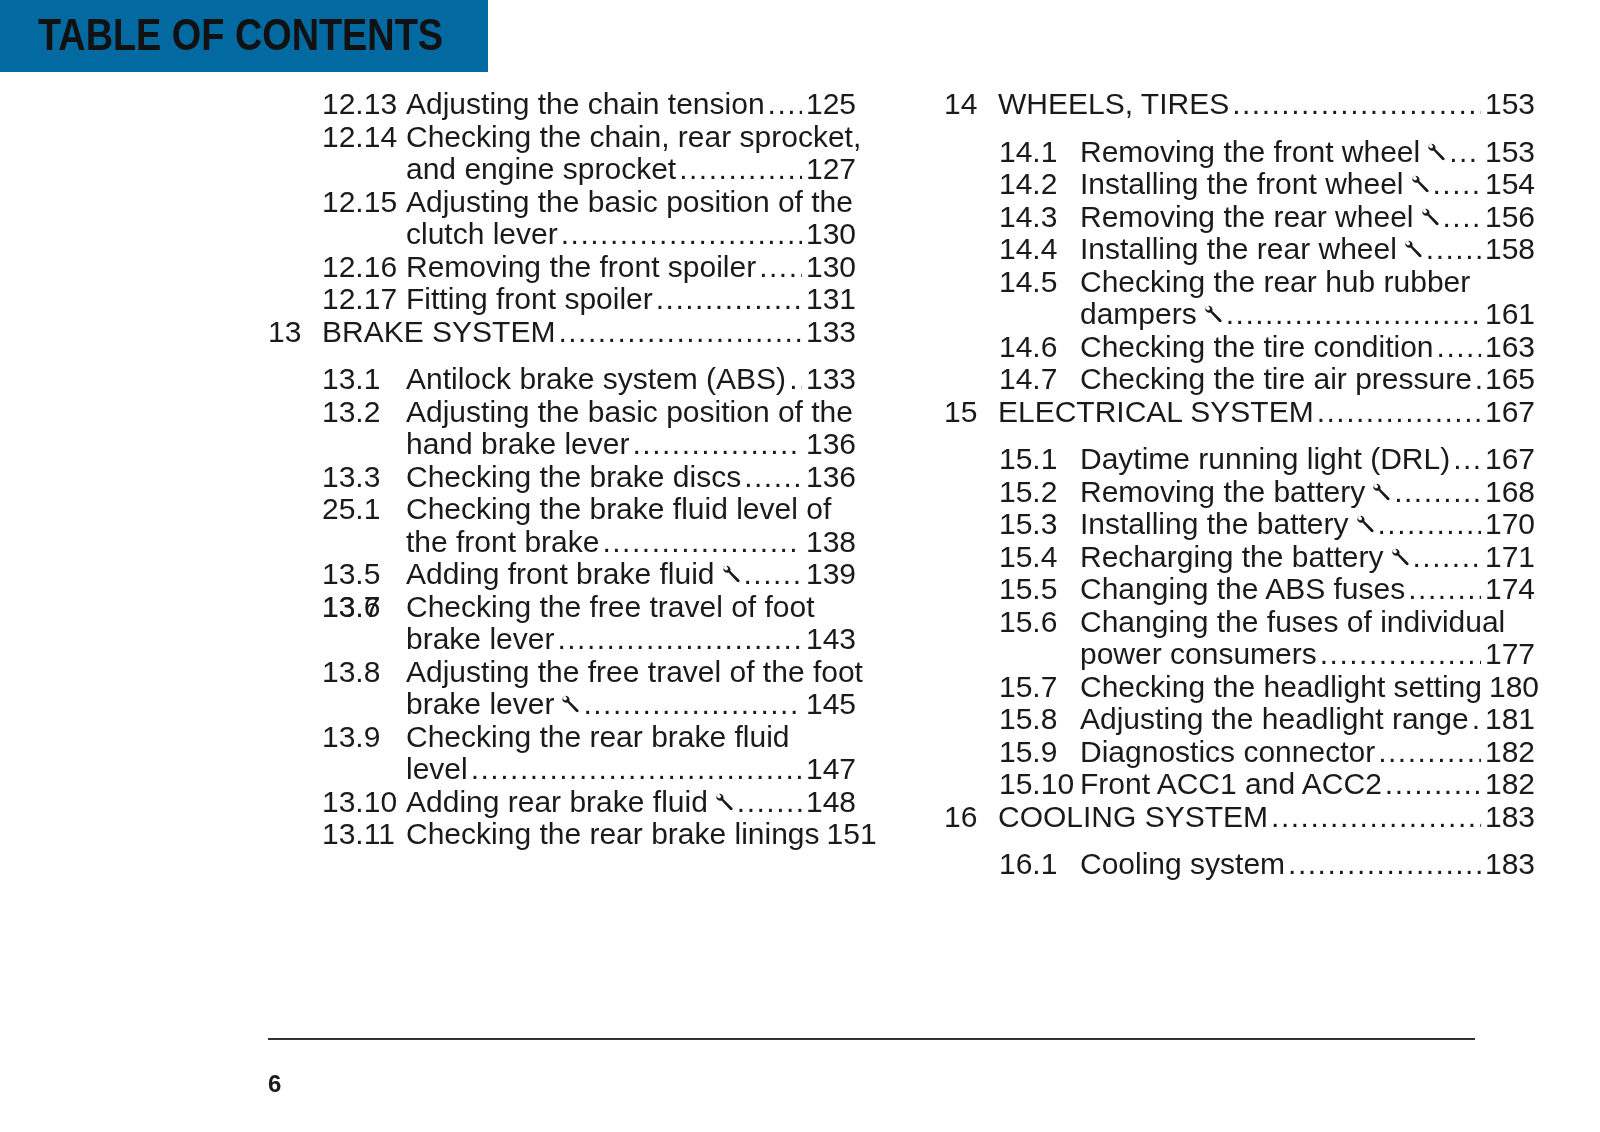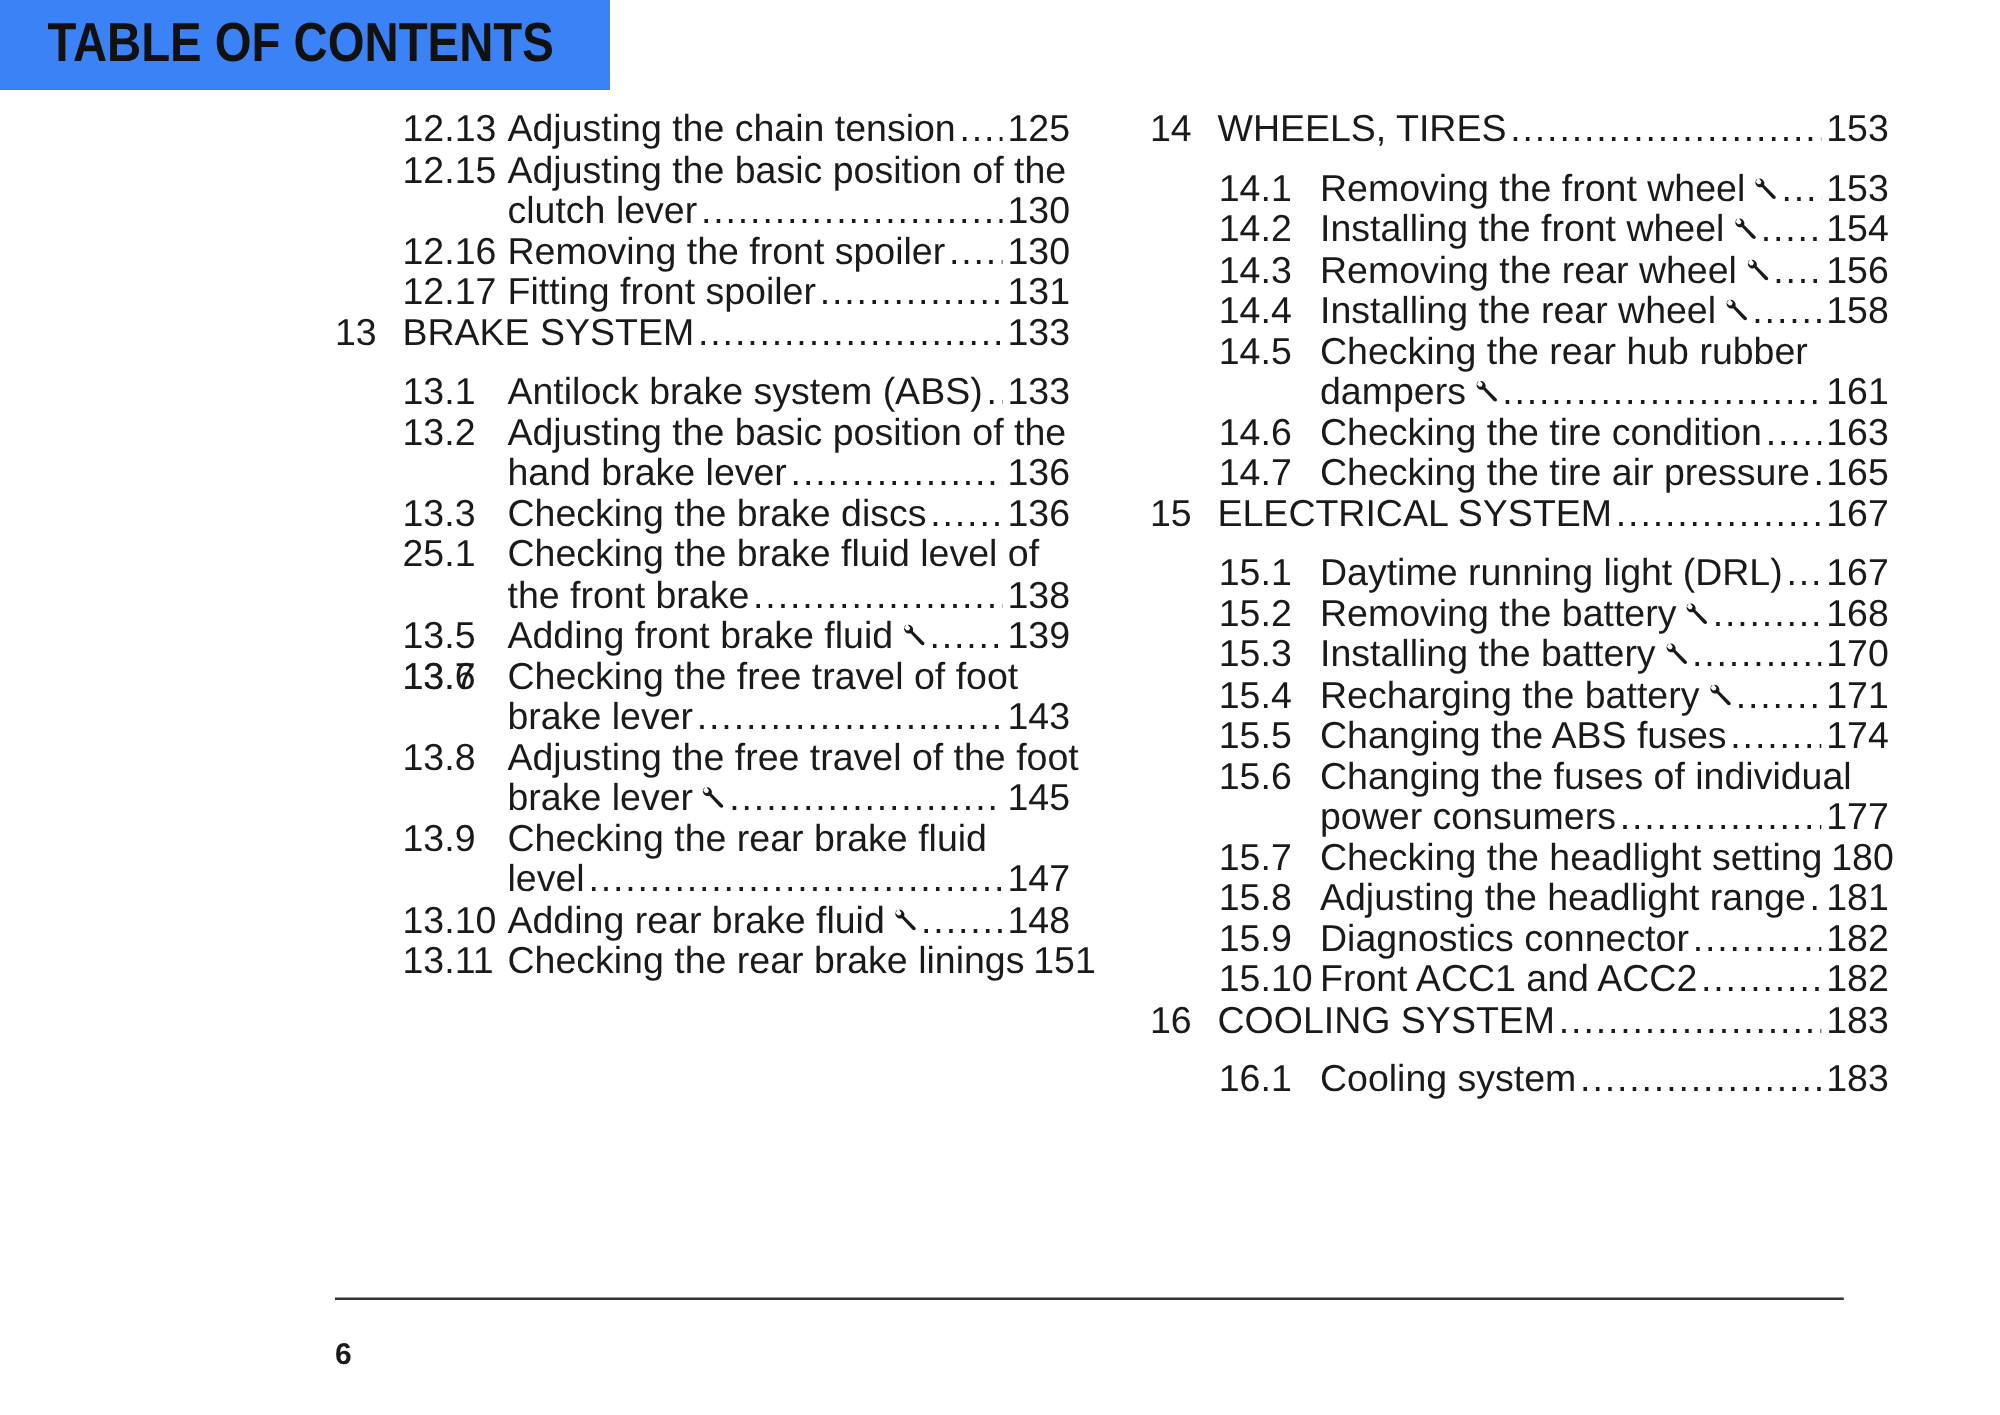--- a/index.html
+++ b/index.html
@@ -1,23 +1,23 @@
 <!DOCTYPE html>
 <html><head>
 <meta charset="utf-8">
 <style>
   html, body { margin: 0; padding: 0; background: #ffffff; }
   body { width: 1600px; height: 1132px; position: relative; overflow: hidden;
          font-family: "Liberation Sans", "DejaVu Sans", sans-serif; color: #1a1a1a; }
-  .header-band { position: absolute; left: 0; top: 0; width: 488px; height: 72px; background: #3b82f6; }
+  .header-band { position: absolute; left: 0; top: 0; width: 488px; height: 72px; background: #0369a1; }
   .header-title { position: absolute; left: 38px; top: 10px; font-family: "Liberation Sans", sans-serif;
     font-weight: bold; font-size: 44px; letter-spacing: 0px; color: #111; transform: scaleX(0.86); transform-origin: left top; white-space: nowrap; }
   .col { position: absolute; top: 88px; }
   .col-left { left: 268px; width: 580px; }
-  .col-right { left: 920px; width: 583px; }
+  .col-right { left: 944px; width: 583px; }
   .row { position: relative; font-size: 30px; line-height: 32.5px; white-space: nowrap; }
   .row.chapter { margin-top: 0; }
   .row.gap-before { }
   .row.gap-after { margin-bottom: 15px; }
   .num { position: absolute; left: 0; top: 0; }
   .line { display: flex; align-items: baseline; }
   .text { display: inline-block; }
   .dots { flex: 1; overflow: hidden; white-space: nowrap; margin: 0 4px 0 3px; letter-spacing: 1.5px; color: #1a1a1a; }
   .dots::before { content: "................................................................................................................................................................"; }
   .page { width: 42px; text-align: right; }
@@ -48,20 +48,33 @@
       <span class="num">12.13</span>
       <div class="body">
         <div class="line">
           <span class="text">Adjusting the chain tension</span>
           <span class="dots"></span>
           <span class="page">125</span>
         </div>
       </div>
     </div>
     <div class="row sub">
+      <span class="num">12.14</span>
+      <div class="body">
+        <div class="line">
+          <span class="text">Checking the chain, rear sprocket,</span>
+        </div>
+        <div class="line">
+          <span class="text">and engine sprocket</span>
+          <span class="dots"></span>
+          <span class="page">127</span>
+        </div>
+      </div>
+    </div>
+    <div class="row sub">
       <span class="num">12.15</span>
       <div class="body">
         <div class="line">
           <span class="text">Adjusting the basic position of the</span>
         </div>
         <div class="line">
           <span class="text">clutch lever</span>
           <span class="dots"></span>
           <span class="page">130</span>
         </div>

